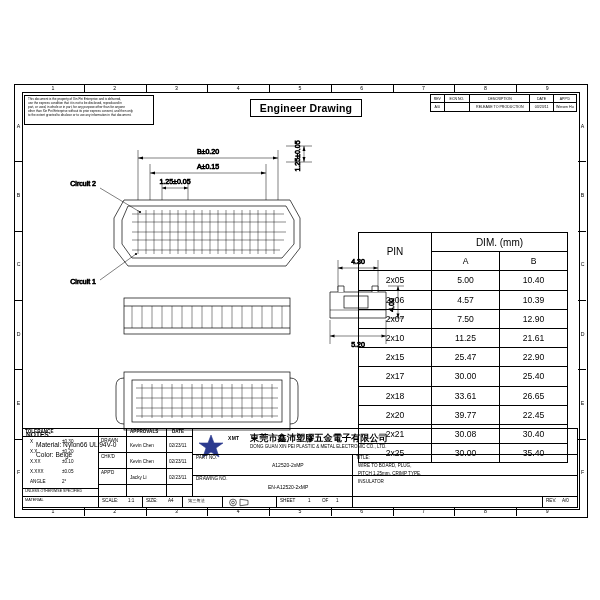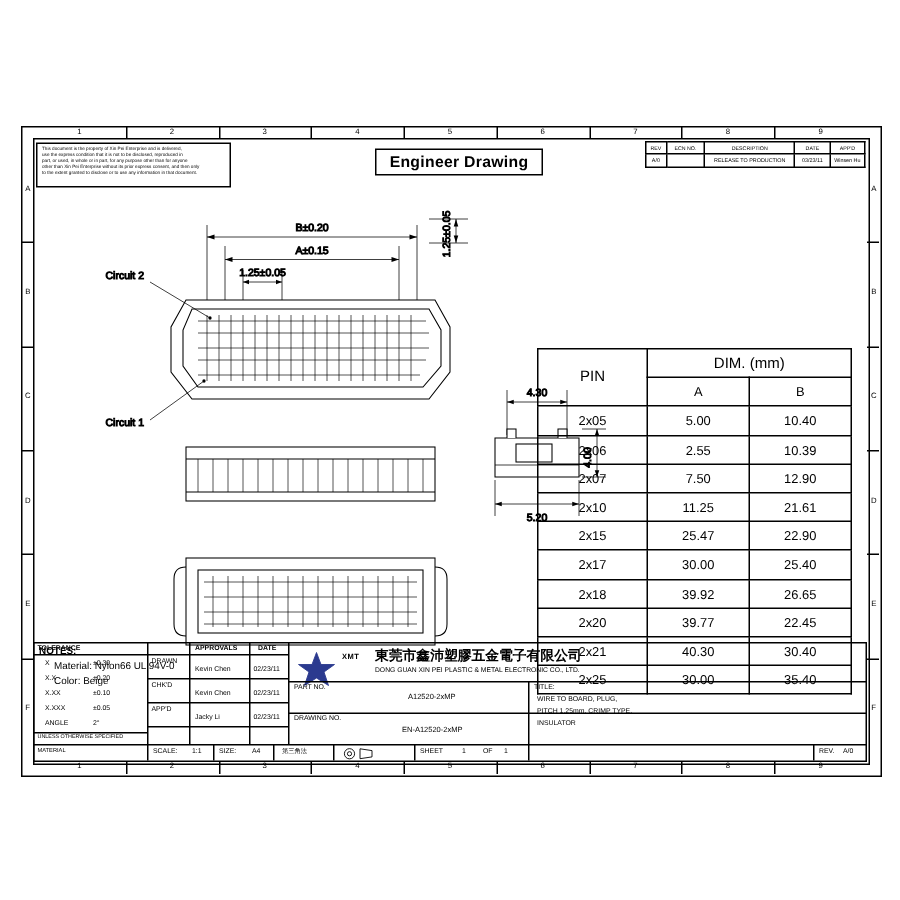--- a/index.html
+++ b/index.html
@@ -249,21 +249,21 @@
       <td>A</td>
       <td>B</td>
     </tr>
     <tr>
           <td>2x05</td>
           <td>5.00</td>
           <td>10.40</td>
         </tr>
     <tr>
           <td>2x06</td>
-          <td>2.55</td>
+          <td>4.57</td>
           <td>10.39</td>
         </tr>
     <tr>
           <td>2x07</td>
           <td>7.50</td>
           <td>12.90</td>
         </tr>
     <tr>
           <td>2x10</td>
           <td>11.25</td>
@@ -274,31 +274,31 @@
           <td>25.47</td>
           <td>22.90</td>
         </tr>
     <tr>
           <td>2x17</td>
           <td>30.00</td>
           <td>25.40</td>
         </tr>
     <tr>
           <td>2x18</td>
-          <td>39.92</td>
+          <td>33.61</td>
           <td>26.65</td>
         </tr>
     <tr>
           <td>2x20</td>
           <td>39.77</td>
           <td>22.45</td>
         </tr>
     <tr>
           <td>2x21</td>
-          <td>40.30</td>
+          <td>30.08</td>
           <td>30.40</td>
         </tr>
     <tr>
           <td>2x25</td>
           <td>30.00</td>
           <td>35.40</td>
         </tr>
   </tbody>
     </table>
 

